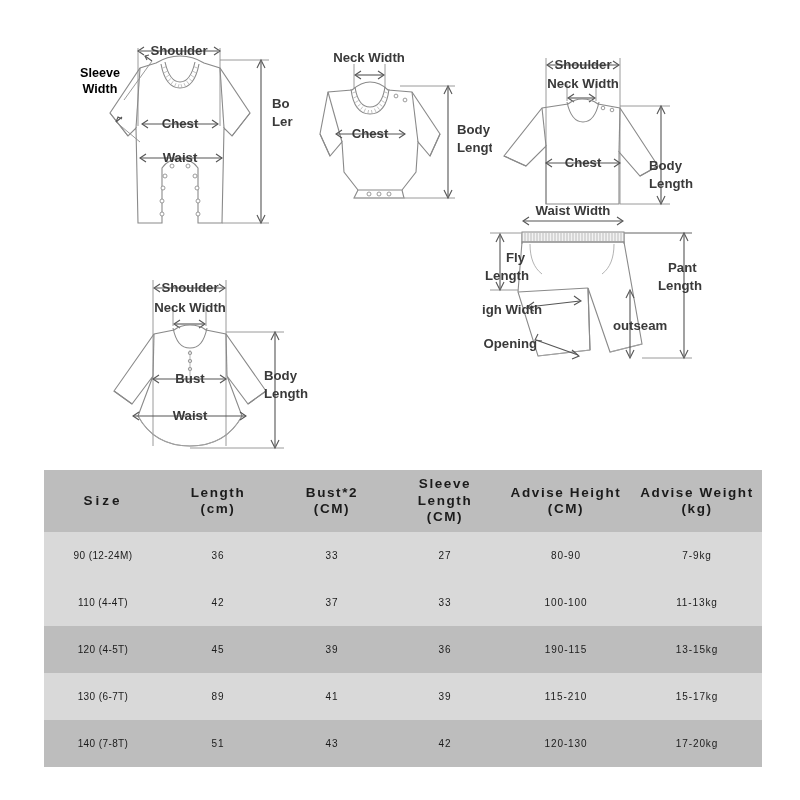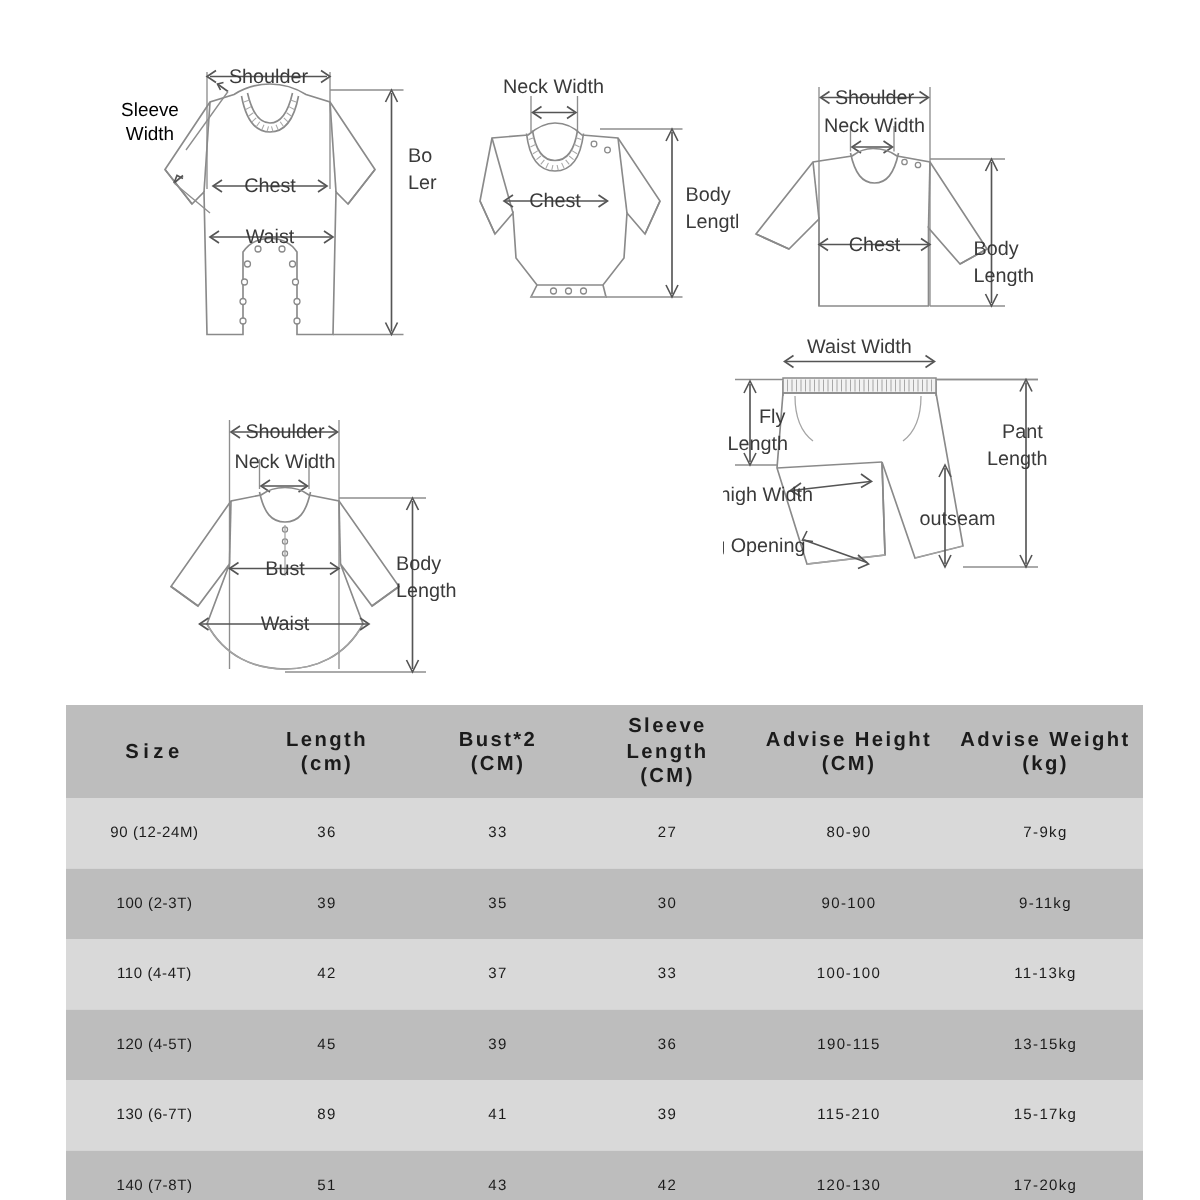--- a/index.html
+++ b/index.html
@@ -13,21 +13,21 @@
     position: relative;
     width: 800px; height: 800px;
     background: #ffffff;
     overflow: hidden;
   }
 
   
   #diagrams {
     position: absolute;
     left: 0; top: 0;
-    width: 800px; height: 462px;
+    width: 800px; height: 462px; font-weight: bold;
   }
   .diagram {
     position: absolute;
     overflow: hidden;
   }
   .diagram svg { display: block; }
 
   .dtext {
     font-family: "Liberation Sans", sans-serif;
     font-size: 13.2px;
@@ -322,21 +322,21 @@
         <path class="ext" d="M124,76 L182,76"></path>
         <path class="ext" d="M88,192 L182,192"></path>
         <path class="arrw" d="M173,78 L173,190"></path>
         <path class="arrw" d="M169,84 L173,76 L177,84"></path>
         <path class="arrw" d="M169,184 L173,192 L177,184"></path>
         <text class="dtext" x="162" y="124">Body</text>
         <text class="dtext" x="162" y="142">Length</text>
       </svg>
     </div>
 
-    <div class="diagram" style="left:482px; top:220px; width:236px; height:200px;">
+    <div class="diagram" style="left:482px; top:200px; width:236px; height:200px;">
       <svg width="236" height="200" viewBox="0 0 236 200">
 
         <path class="ext" d="M40,34 L40,44"></path>
         <path class="ext" d="M142,34 L142,44"></path>
         <path class="arrw" d="M42,21 L140,21"></path>
         <path class="arrw" d="M47,17 L41,21 L47,25"></path>
         <path class="arrw" d="M135,17 L141,21 L135,25"></path>
         <text class="dtext" x="91" y="15" text-anchor="middle">Waist Width</text>
 
         <path class="ext" d="M8,33 L210,33"></path>
@@ -454,28 +454,20 @@
     </thead>
     <tbody>
       <tr class="light">
         <td class="sizecell">90 (12-24M)</td>
         <td>36</td>
         <td>33</td>
         <td>27</td>
         <td>80-90</td>
         <td>7-9kg</td>
       </tr>
-      <tr class="dark">
-        <td class="sizecell">100 (2-3T)</td>
-        <td>39</td>
-        <td>35</td>
-        <td>30</td>
-        <td>90-100</td>
-        <td>9-11kg</td>
-      </tr>
       <tr class="light">
         <td class="sizecell">110 (4-4T)</td>
         <td>42</td>
         <td>37</td>
         <td>33</td>
         <td>100-100</td>
         <td>11-13kg</td>
       </tr>
       <tr class="dark">
         <td class="sizecell">120 (4-5T)</td>

